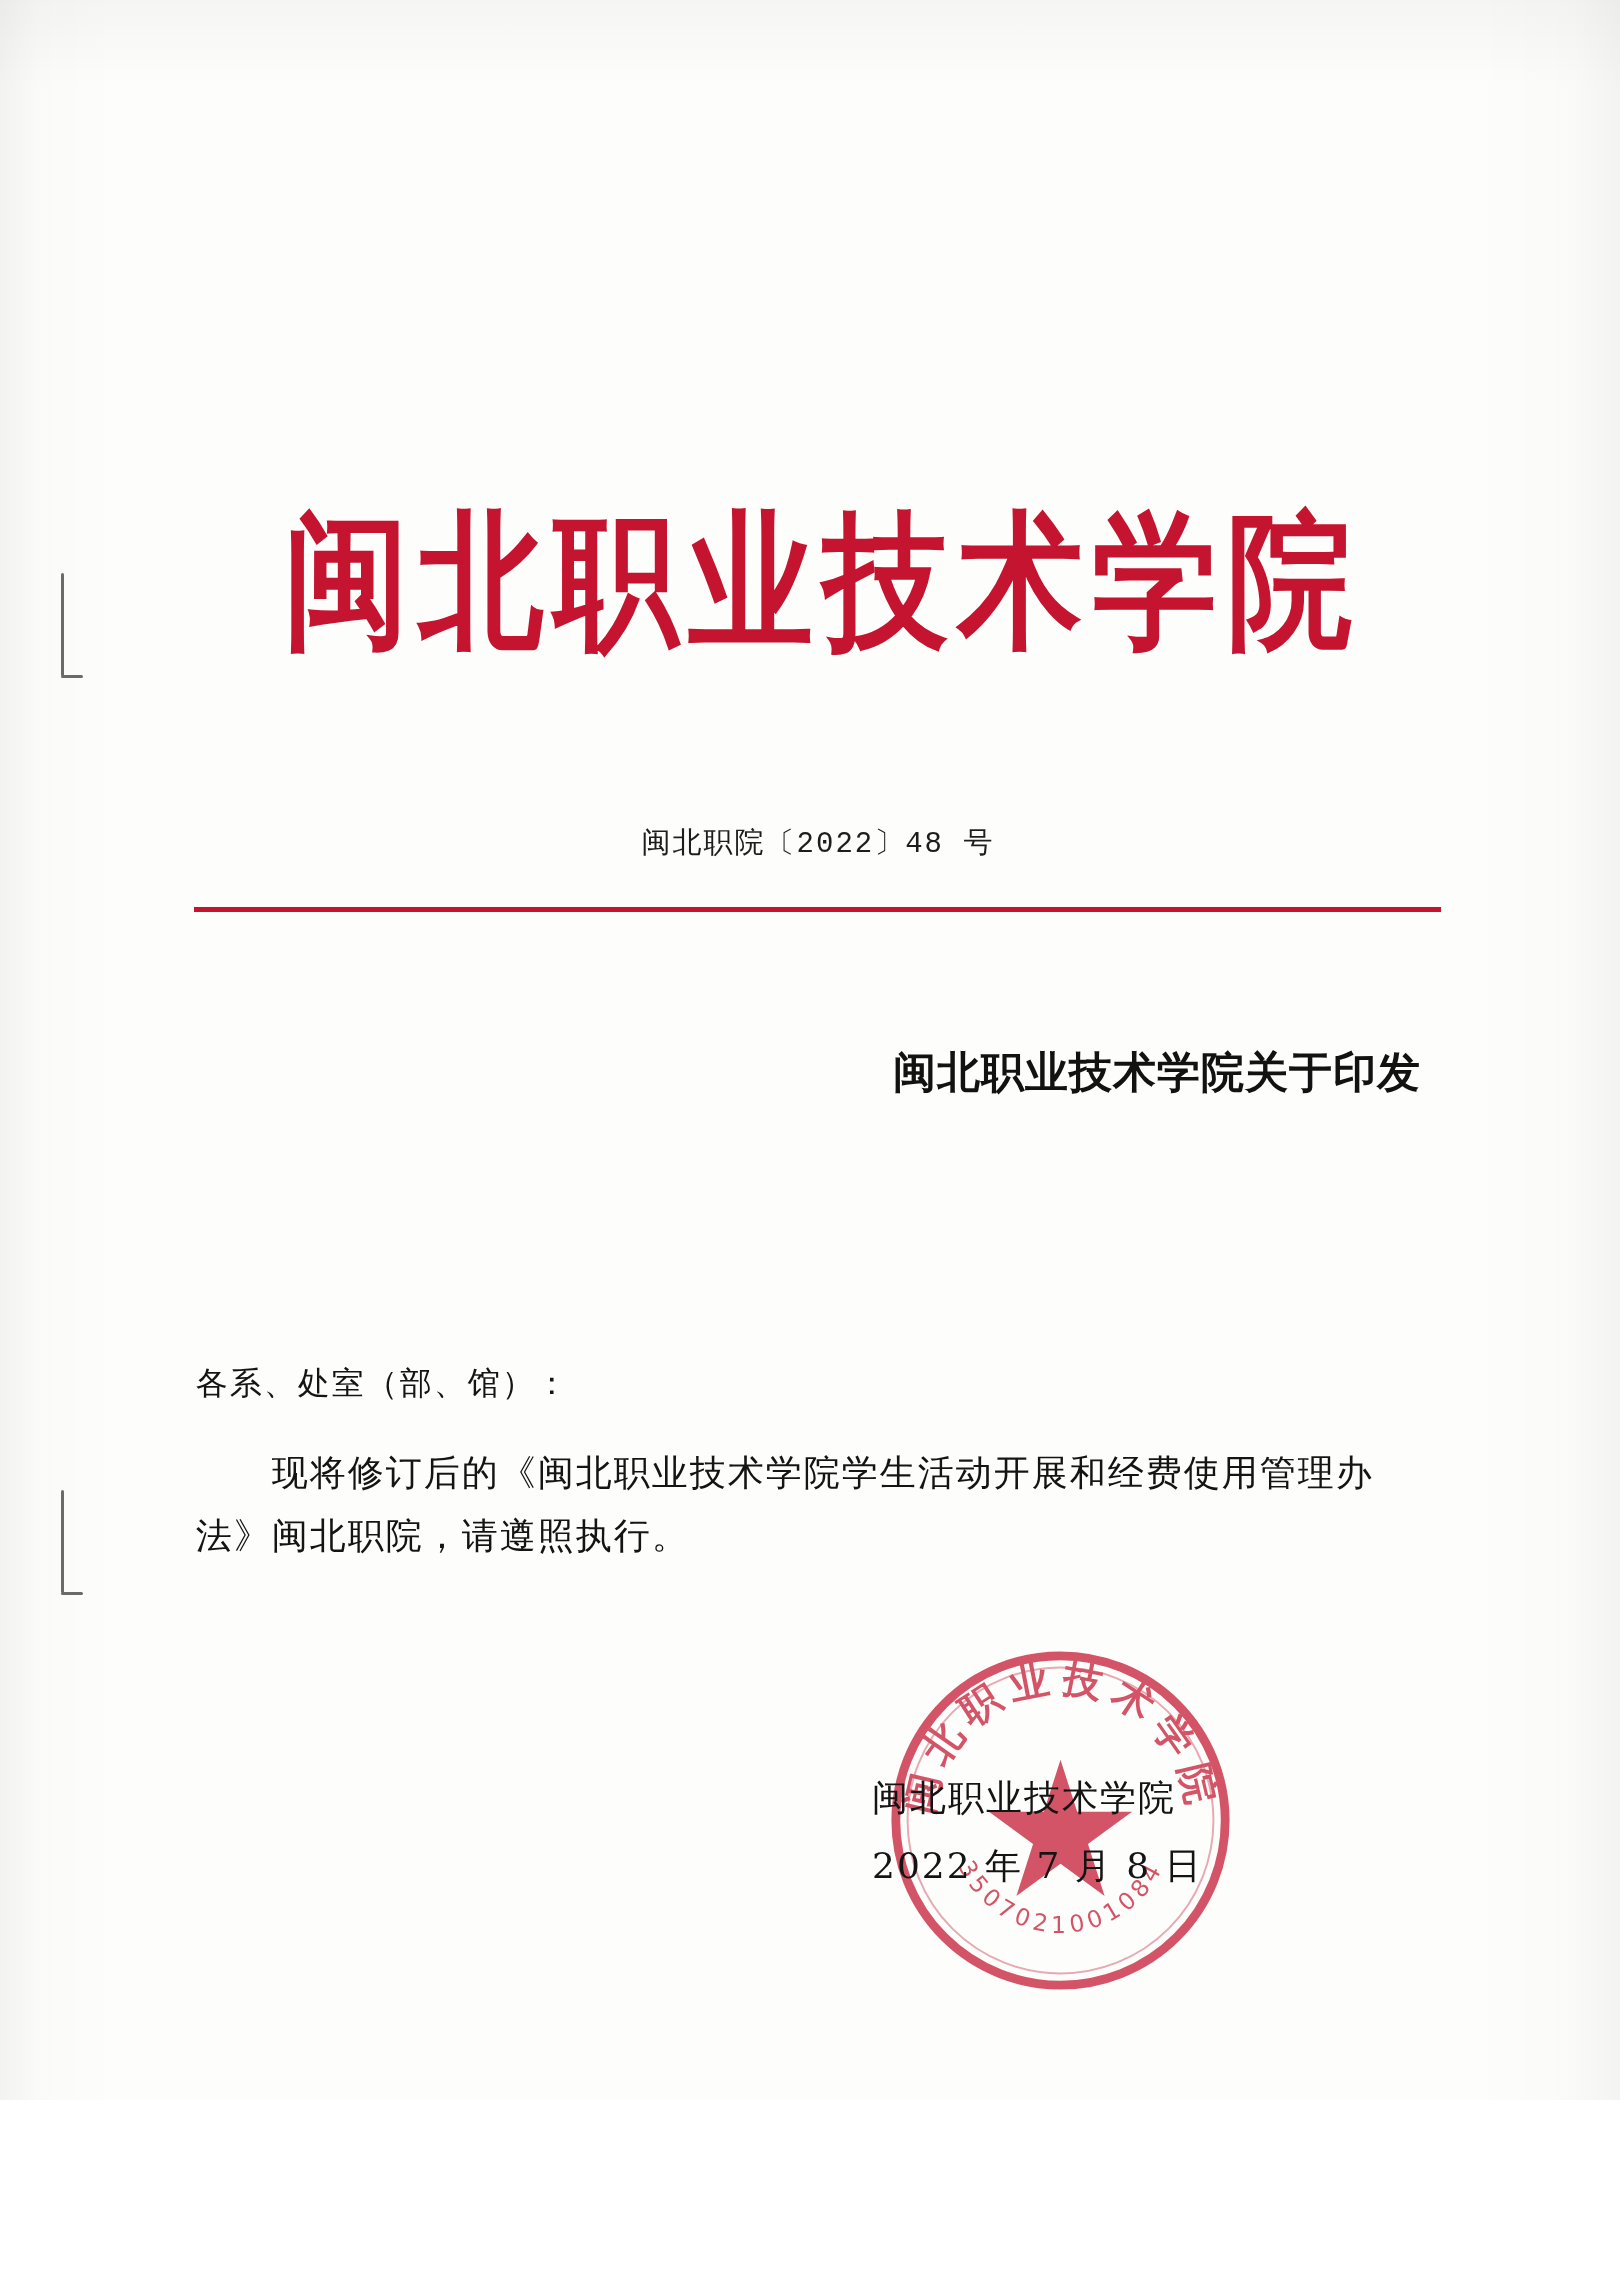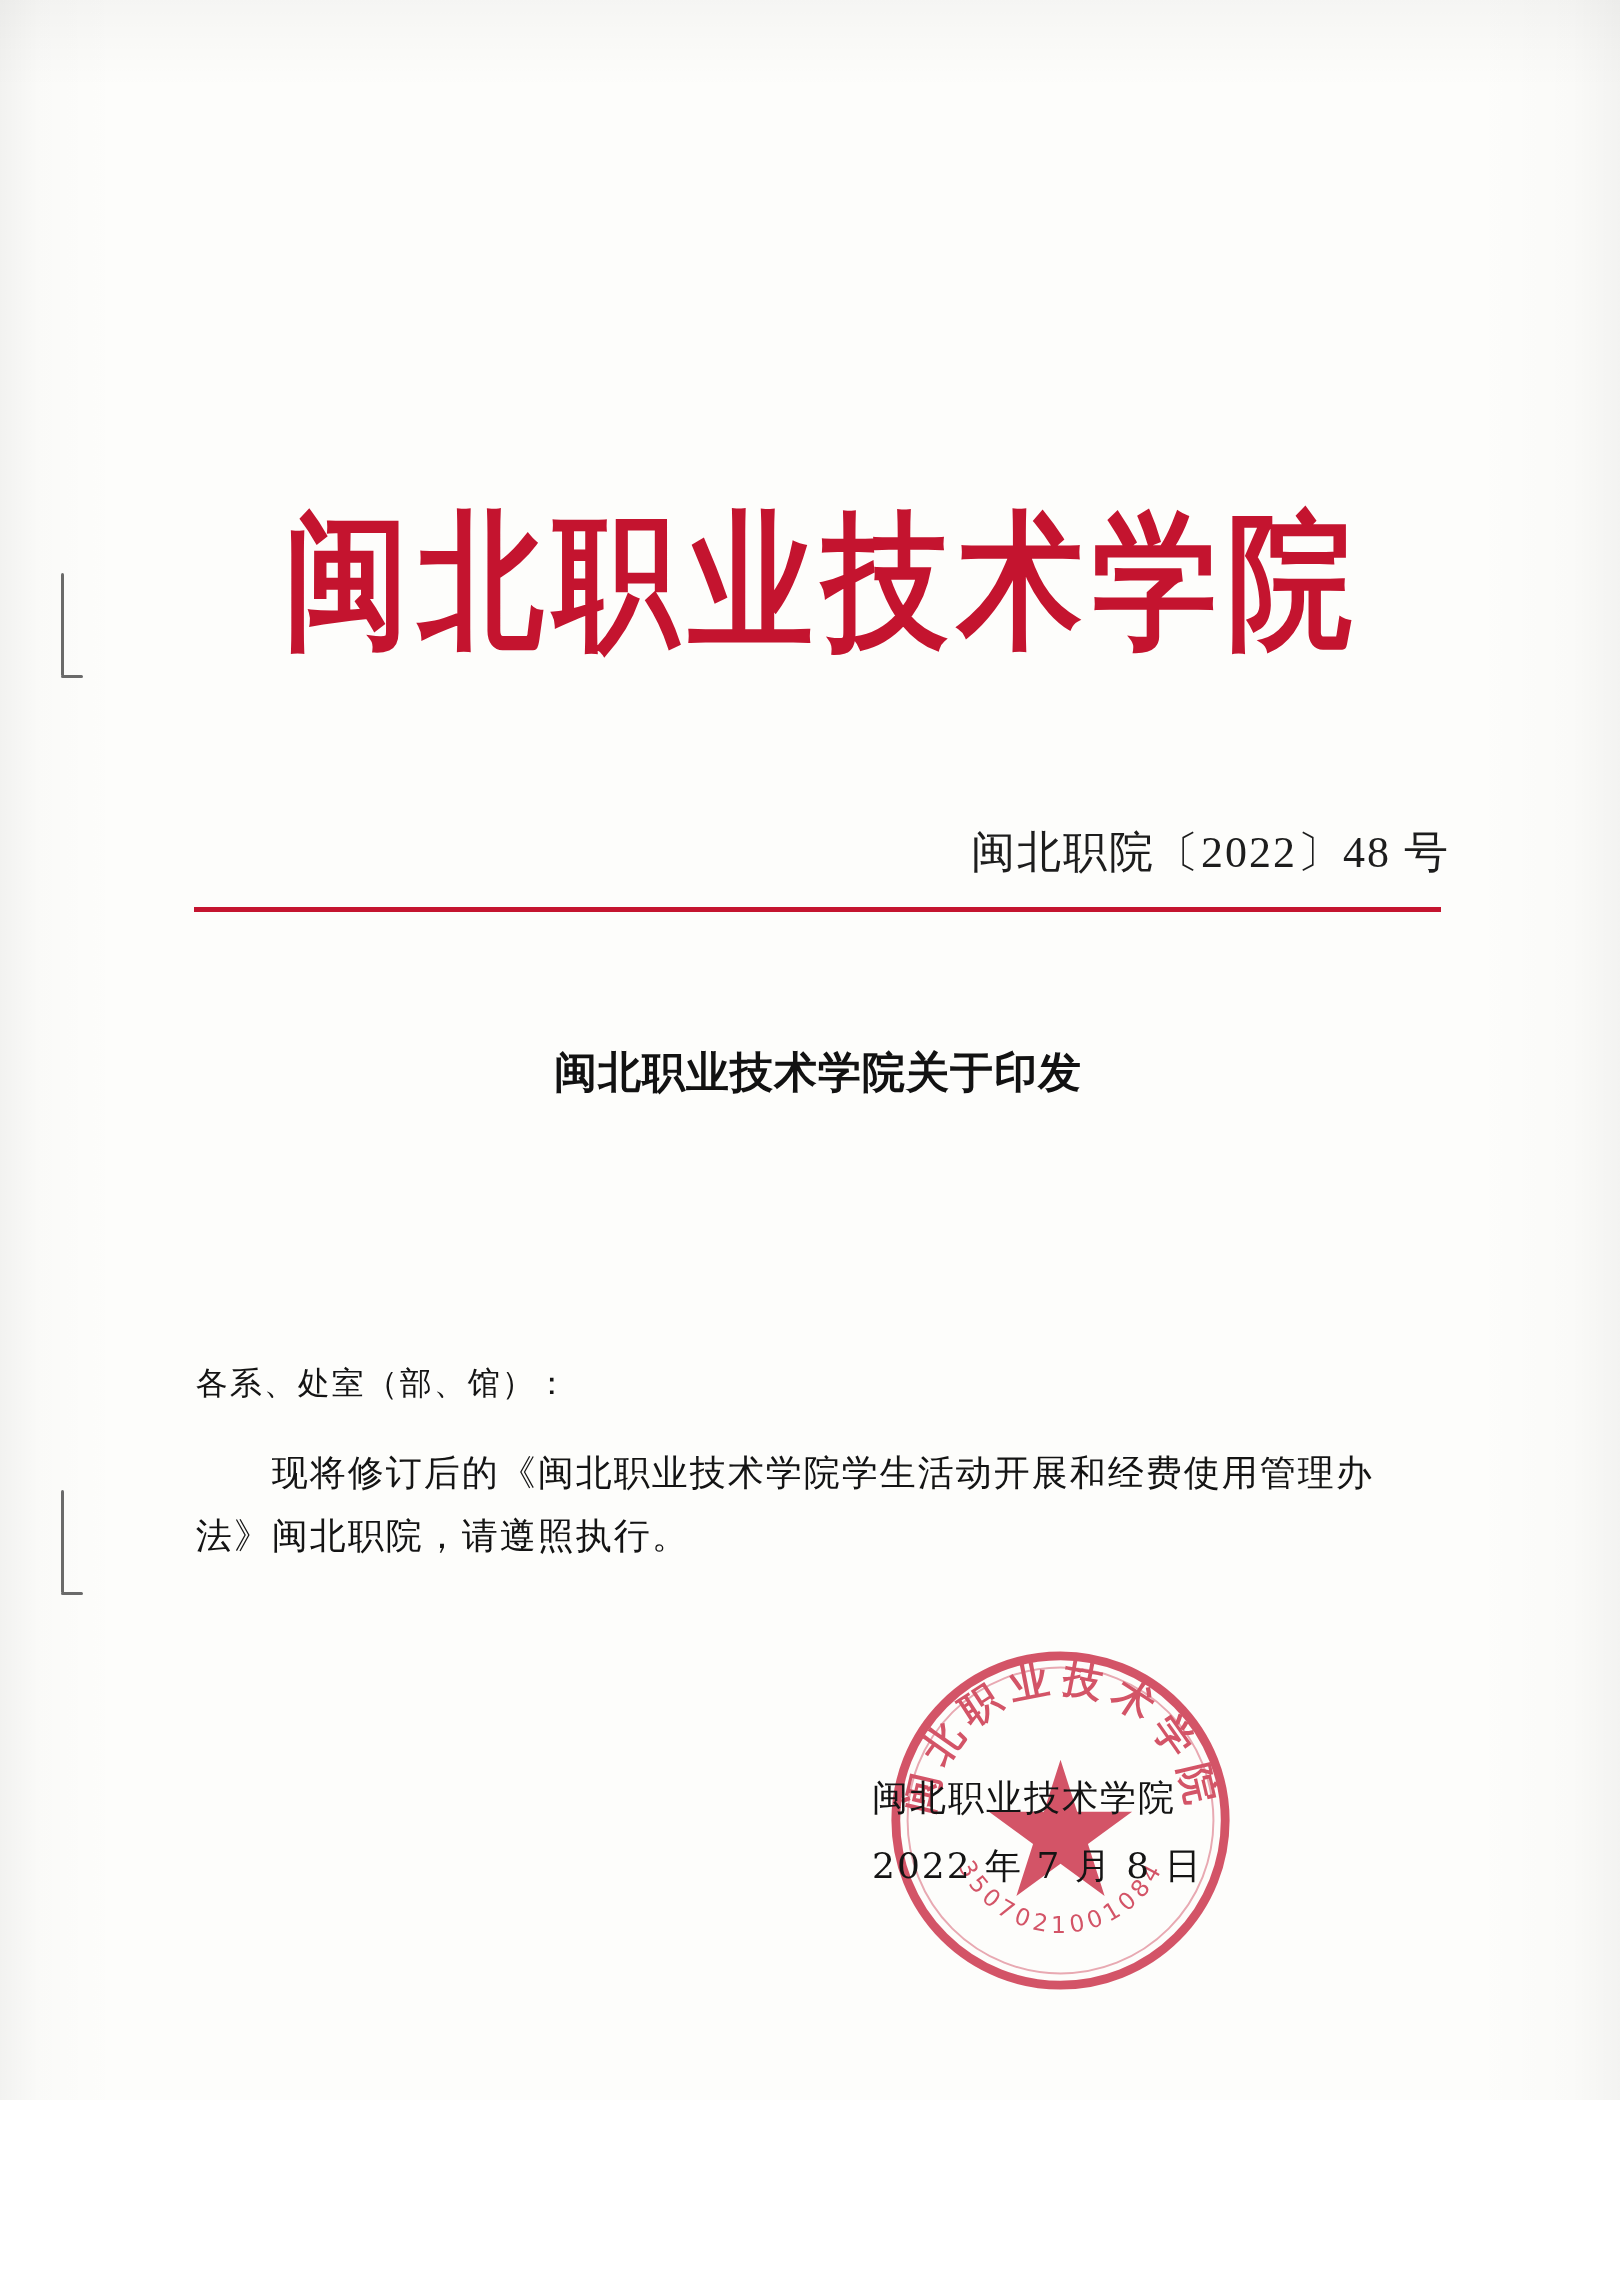--- a/index.html
+++ b/index.html
@@ -53,42 +53,42 @@
     white-space: nowrap;
     transform: scaleY(1.18);
     transform-origin: center top;
   }
 
   .doc-number {
     position: absolute;
     top: 823px;
     left: 0;
     width: 1264px;
-    text-align: right;
+    text-align: center;
     color: #1d1d1d;
-    font-size: 44px;
-    letter-spacing: 2px;
-    font-family: Liberation Serif, serif;
+    font-size: 29px;
+    letter-spacing: 2px;
+    font-family: Liberation Mono, monospace;
   }
 
   .red-rule {
     position: absolute;
     top: 907px;
     left: 7.8px;
     width: 1247px;
     height: 4.9px;
     background: #c4142f;
   }
 
   .title-block {
     position: absolute;
     top: 1039px;
     left: 29px;
     width: 1206px;
-    text-align: center;
+    text-align: right;
     color: #121212;
     font-size: 43px;
     font-weight: bold;
     line-height: 1.55;
     font-family: "DejaVu Serif", serif;
     letter-spacing: 1px;
   }
   .title-line { display: block; white-space: nowrap; }
 
   .salutation {

